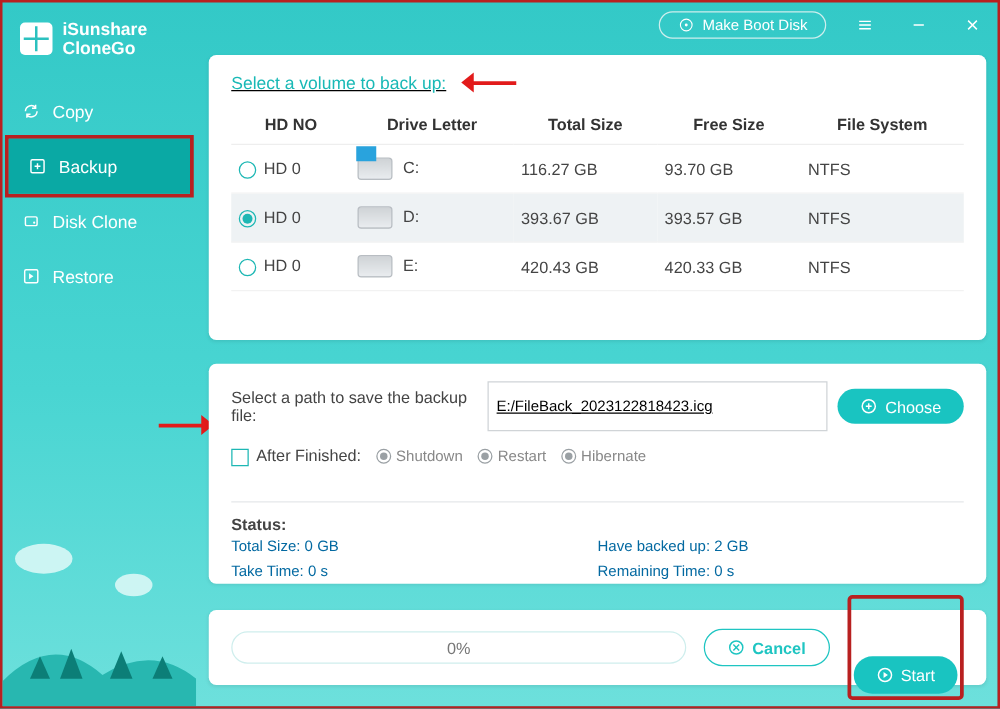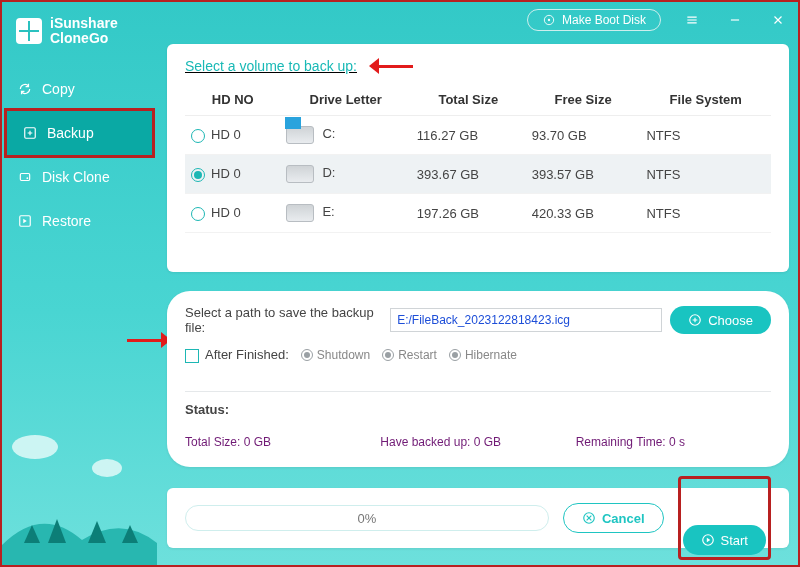--- a/index.html
+++ b/index.html
@@ -30,31 +30,31 @@
   .arrow-right.rev::before { left:8px; right:0; }
   .arrow-right.rev::after { right:auto; left:0; border-left:none; border-right:10px solid #e21b1b; }
   table { width:100%; border-collapse:collapse; margin-top:10px; font-size:13px; color:#444; }
   th { text-align:center; font-weight:600; color:#333; padding:8px 6px; border-bottom:1px solid #eee; }
   td { padding:10px 6px; border-bottom:1px solid #f2f2f2; }
   tr.sel td { background:#eef2f4; }
   .radio { width:14px; height:14px; border:1.5px solid #1db7b4; border-radius:50%; display:inline-block; vertical-align:middle; margin-right:6px; position:relative;}
   .radio.on::after { content:""; position:absolute; left:2px; top:2px; width:8px; height:8px; background:#1db7b4; border-radius:50%; }
   .disk { width:28px; height:18px; display:inline-block; vertical-align:middle; background:linear-gradient(#cfd3d6,#e9ecef); border-radius:3px; border:1px solid #b8bdc2; margin-right:8px; position:relative;}
   .disk.win::before { content:""; position:absolute; left:-2px; top:-10px; width:16px; height:12px; background:#29a3dd; }
-  .card2 { top:289px; width:622px; height:176px; padding:14px 18px; font-size:13px; color:#444;border-radius:23px;}
+  .card2 { top:289px; width:622px; height:176px; padding:14px 18px; font-size:13px; color:#444;}
   .path-row { display:flex; align-items:center; gap:8px; }
-  .path-input { flex:0 0 272px; height:24px; border:1px solid #d0d4d7; font-size:12px; padding:2px 6px; color:#1d4ed8;}
+  .path-input { flex:0 0 272px; height:40px; border:1px solid #d0d4d7; font-size:12px; padding:2px 6px; color:#000000;text-decoration:underline;}
   .choose-btn { margin-left:auto; display:flex; align-items:center; gap:6px; background:#19c4c1; color:#fff; border-radius:16px; height:28px; padding:0 18px; cursor:pointer; font-size:13px;}
   .after-row { display:flex; align-items:center; gap:12px; margin-top:12px; padding-bottom:28px; border-bottom:1px solid #e5e8ea;}
   .chk { width:14px; height:14px; border:1.5px solid #1db7b4; display:inline-block; vertical-align:middle; margin-right:6px;}
   .opt { display:flex; align-items:center; color:#888; font-size:12px; }
   .opt .r { width:12px; height:12px; border:1.5px solid #9aa0a4; border-radius:50%; margin-right:4px; position:relative;}
   .opt .r::after{content:"";position:absolute;left:2px;top:2px;width:6px;height:6px;border-radius:50%;background:#9aa0a4;}
   .status { margin-top:10px; }
-  .status-grid { display:grid; grid-template-columns: 1fr 1fr 1fr; row-gap:6px; font-size:12px; color:#701a75; margin-top:18px;}
+  .status-grid { display:grid; grid-template-columns: 1fr 1fr; row-gap:6px; font-size:12px; color:#0369a1; margin-top:3px;}
   .card3 { top:486px; width:622px; height:60px; padding:12px 18px; display:flex; align-items:center; gap:14px;}
   .progress { flex:1; height:26px; border:1.5px solid #cfeeed; border-radius:14px; display:flex; align-items:center; justify-content:center; color:#777; font-size:13px;}
   .btn { display:flex; align-items:center; gap:6px; height:30px; padding:0 18px; border-radius:16px; font-size:13px; cursor:pointer;}
   .btn-cancel { border:1.5px solid #1fc5c2; color:#1fc5c2; background:#fff;font-weight:bold;}
   .btn-start { background:#19c4c1; color:#fff;margin-top:44px; }
   .start-frame { border:3px solid #b82020; padding:2px; border-radius:4px;}
   .ic { width:14px; height:14px; display:inline-block; }
   .side-arrow { position:absolute; left:125px; top:332px; }
 </style>
 </head>
@@ -167,21 +167,21 @@
       <tr class="sel">
         <td><span class="radio on"></span><span>HD 0</span></td>
         <td><span class="disk"></span><span>D:</span></td>
         <td>393.67 GB</td>
         <td>393.57 GB</td>
         <td>NTFS</td>
       </tr>
       <tr>
         <td><span class="radio"></span><span>HD 0</span></td>
         <td><span class="disk"></span><span>E:</span></td>
-        <td>197.26 GB</td>
+        <td>420.43 GB</td>
         <td>420.33 GB</td>
         <td>NTFS</td>
       </tr>
     </tbody>
   </table>
 </div>
 
 <span class="arrow-right side-arrow"></span>
 
 <div class="card card2">
@@ -208,21 +208,22 @@
         </span>
     <span class="opt">
           <span class="r"></span>
           <span>Hibernate</span>
         </span>
   </div>
   <div class="status">
     <div style="font-weight:600">Status:</div>
     <div class="status-grid">
       <span>Total Size: 0 GB</span>
-      <span>Have backed up: 0 GB</span>
+      <span>Have backed up: 2 GB</span>
+      <span>Take Time: 0 s</span>
       <span>Remaining Time: 0 s</span>
     </div>
   </div>
 </div>
 
 <div class="card card3">
   <div class="progress">
         <span>0%</span>
       </div>
   <div class="btn btn-cancel">

